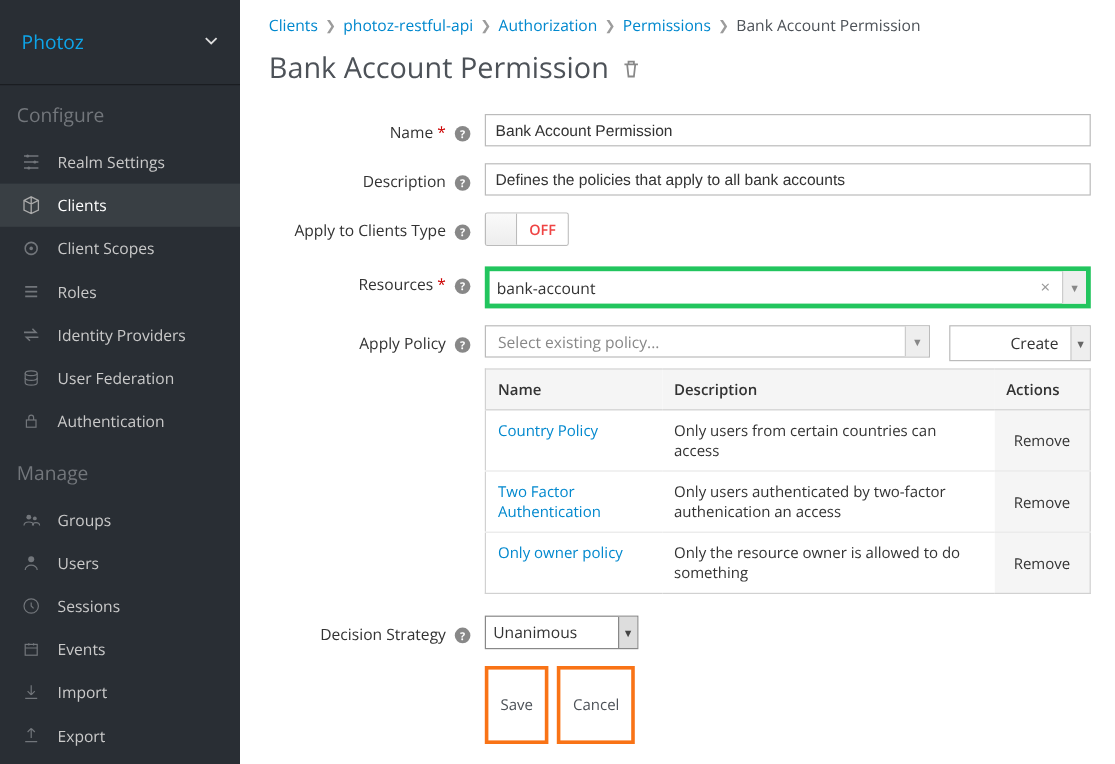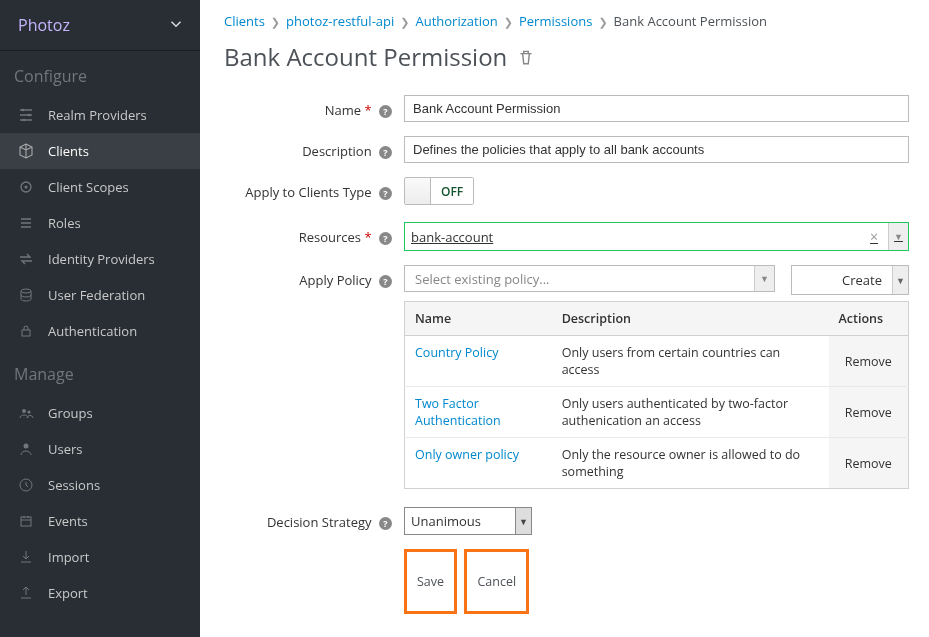--- a/index.html
+++ b/index.html
@@ -19,23 +19,23 @@
     background: #292e34;
     color: #ccc;
     flex-shrink: 0;
     display: flex;
     flex-direction: column;
   }
   .realm-header {
     display: flex;
     align-items: center;
     justify-content: space-between;
-    padding: 14px 18px;
+    padding: 24px 18px;
     font-size: 16px;
-    color: #c4b5fd;
+    color: #0ea5e9;
     cursor: pointer;
     border-bottom: 1px solid #1a1d21;
   }
   .realm-header .chev { color: #ddd; font-size: 12px; }
   .section-label {
     padding: 14px 14px 10px 14px;
     color: #72767b;
     font-size: 16px;
   }
   .nav-item {
@@ -132,30 +132,29 @@
   .toggle .handle {
     width: 26px;
     background: linear-gradient(#fafafa,#ededed);
     border-right: 1px solid #bbb;
   }
   .toggle .state {
     padding: 0 10px;
     display: flex; align-items: center;
     font-size: 12px;
     font-weight: 600;
-    color: #14532d;
+    color: #ef4444;
     background: #fff;
   }
 
   
   .resource-select {
     display: flex;
-    border: 1px solid #22c55e;
+    border: 4px solid #22c55e;
     max-width: 505px;
-    text-decoration: underline;
   }
   .resource-select .tag-area {
     flex: 1;
     padding: 4px 6px;
     display: flex;
     align-items: center;
     justify-content: space-between;
   }
   .resource-select .tag-area .clear { color: #999; cursor: pointer; font-size: 14px; padding: 0 4px;}
   .resource-select .dd {
@@ -291,21 +290,21 @@
 
   <div class="nav-item">
     <span class="nav-icon">
         <svg viewBox="0 0 16 16">
           <path d="M2 3h12M2 8h12M2 13h12" stroke="currentColor" stroke-width="1.3"></path>
           <circle cx="5" cy="3" r="1.3" fill="currentColor"></circle>
           <circle cx="11" cy="8" r="1.3" fill="currentColor"></circle>
           <circle cx="6" cy="13" r="1.3" fill="currentColor"></circle>
         </svg>
       </span>
-    <span>Realm Providers</span>
+    <span>Realm Settings</span>
   </div>
   <div class="nav-item active">
     <span class="nav-icon">
         <svg viewBox="0 0 16 16">
           <path d="M8 1l6 3v8l-6 3-6-3V4z M8 1v14 M2 4l6 3 6-3" stroke="currentColor" stroke-width="1.1" fill="none"></path>
         </svg>
       </span>
     <span>Clients</span>
   </div>
   <div class="nav-item">

